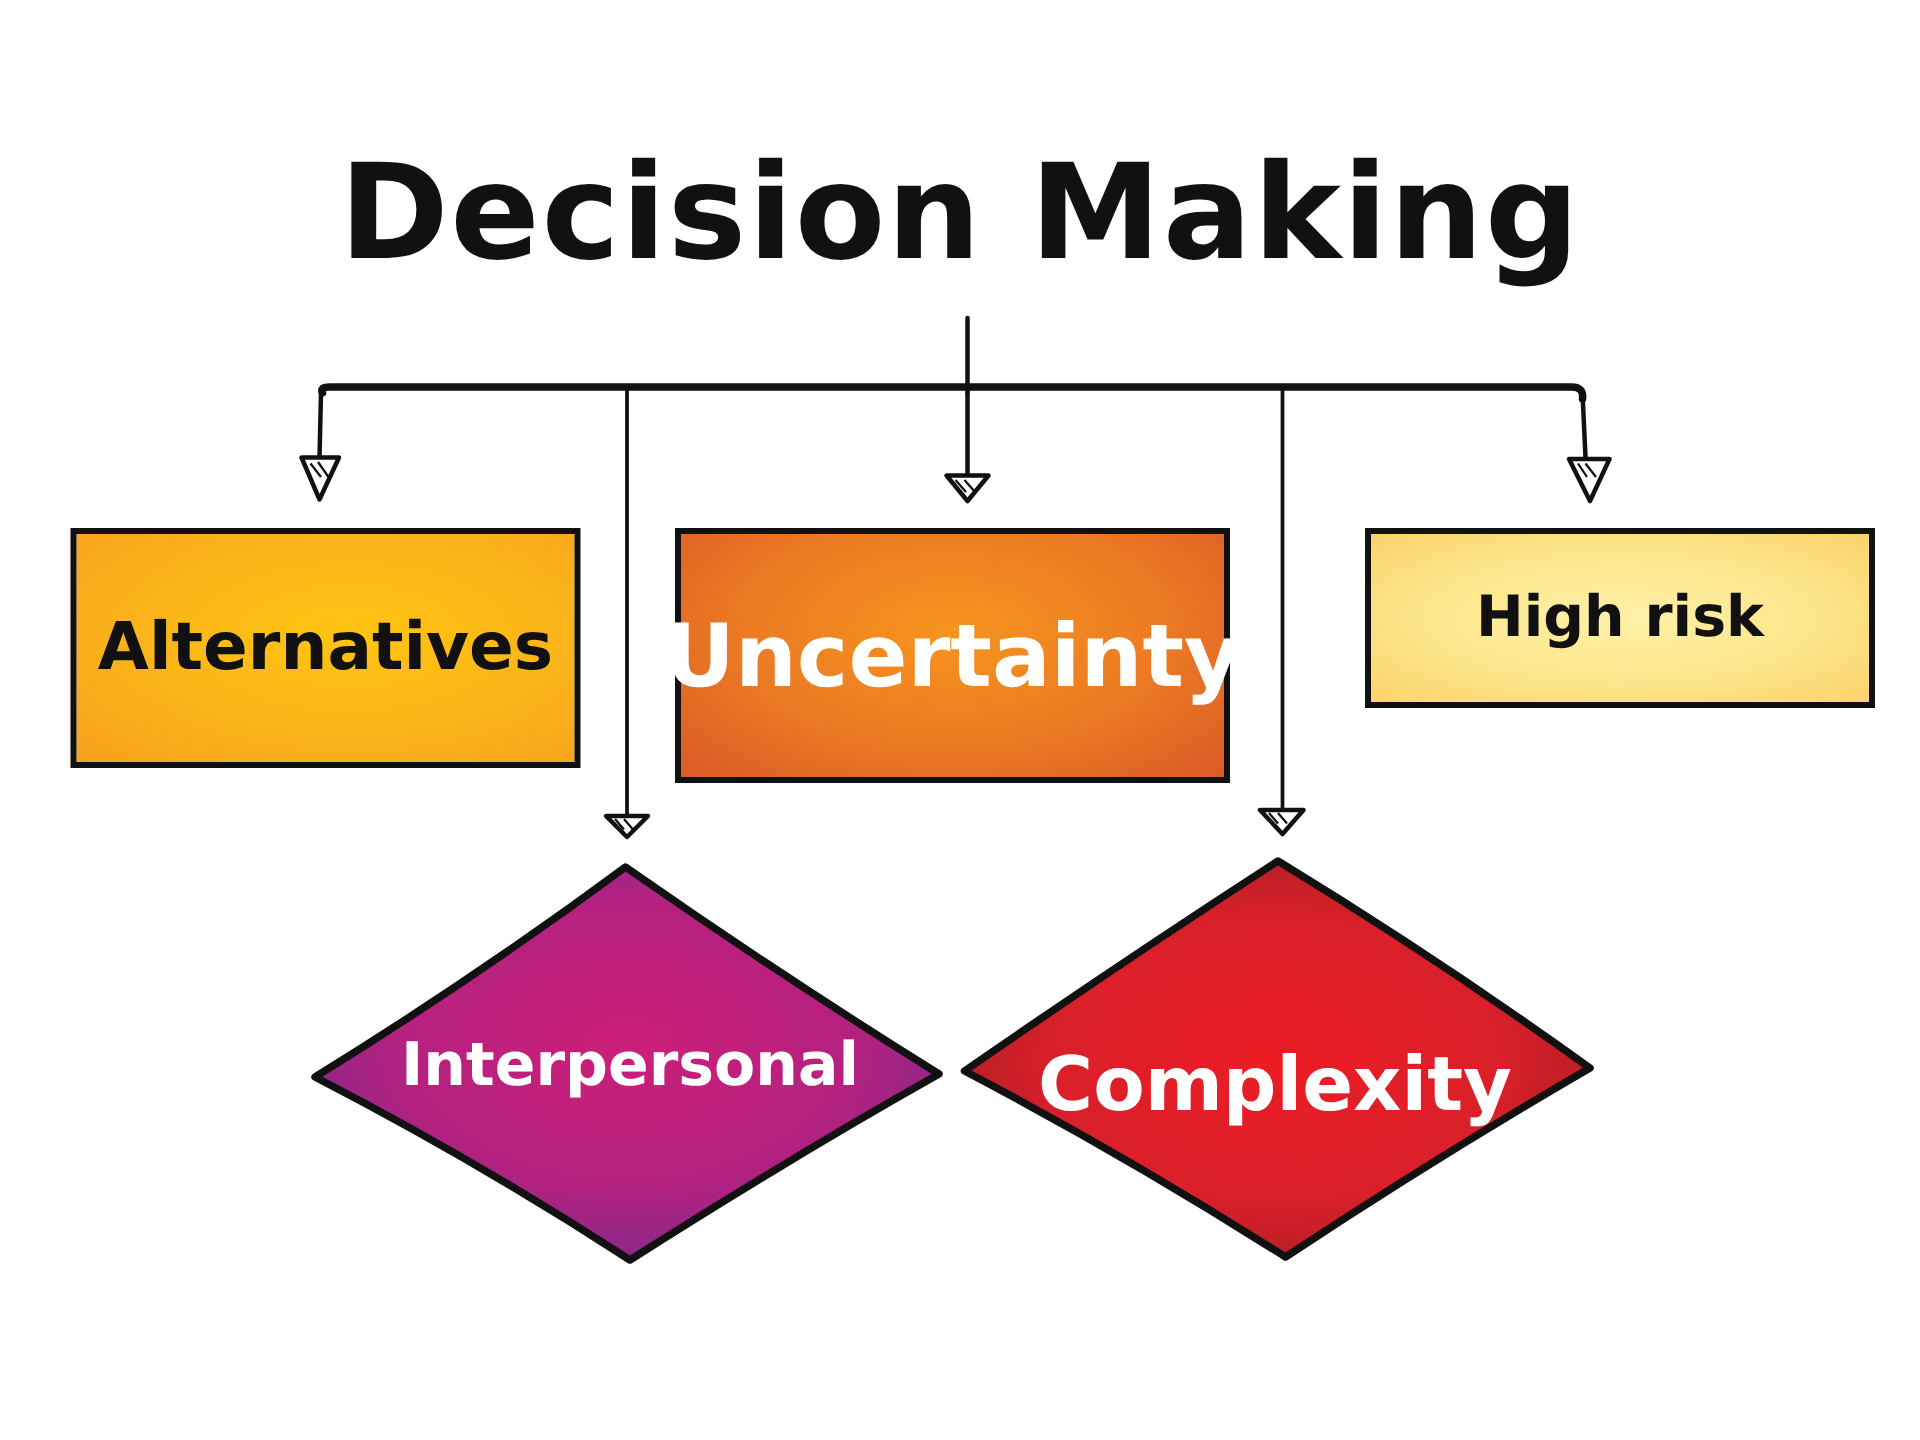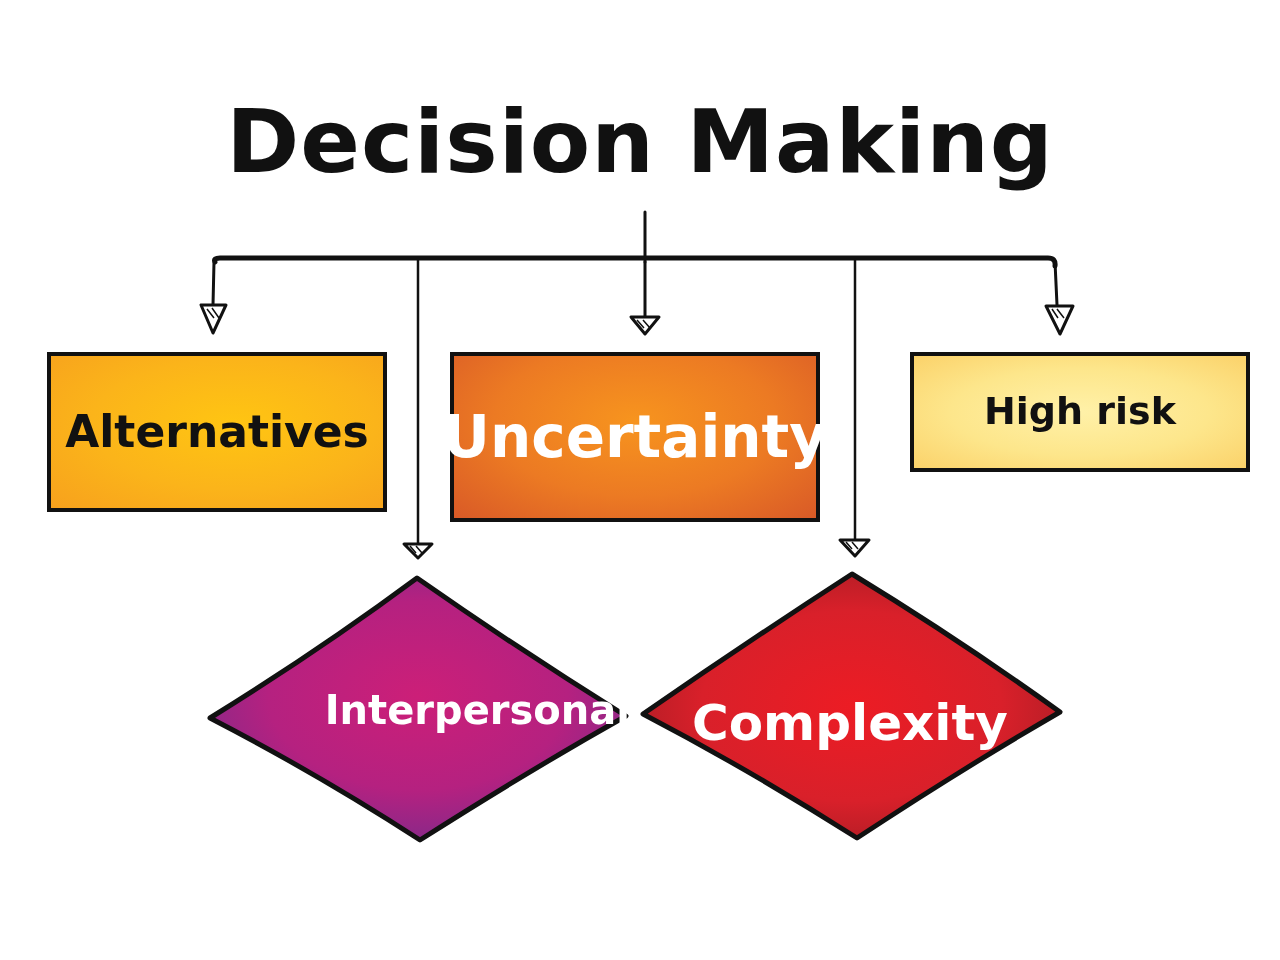--- a/index.html
+++ b/index.html
@@ -18,21 +18,21 @@
          color:#111; font-size:44px; }
   .unc { left:450px; top:352px; width:370px; height:170px;
          background:radial-gradient(ellipse at 50% 40%, #f7941e 0%, #ec7a23 55%, #d95a27 100%);
          color:#fff; font-size:58px; }
   .hrc { left:893px; top:352px; width:340px; height:120px;
          background:radial-gradient(ellipse at 50% 50%, #fff1a8 0%, #fde68b 55%, #fbd26a 100%);
          color:#111; font-size:38px;margin-left:17px; }
   .diamond { position:absolute; }
   .dlabel { position:absolute; display:flex; align-items:center; justify-content:center;
             text-align:center; color:#fff; font-weight:bold; line-height:1.0; }
-  .d1 { left:210px; top:580px; width:420px; height:260px; font-size:40px;justify-content:flex-end; }
+  .d1 { left:210px; top:580px; width:420px; height:260px; font-size:40px; }
   .d2 { left:640px; top:590px; width:420px; height:265px; font-size:50px; }
 </style>
 </head>
 <body>
 
 <div class="title">Decision Making</div>
 
 <svg class="lines" width="1280" height="960">
   <g stroke="#111" fill="none" stroke-linecap="round">
 

